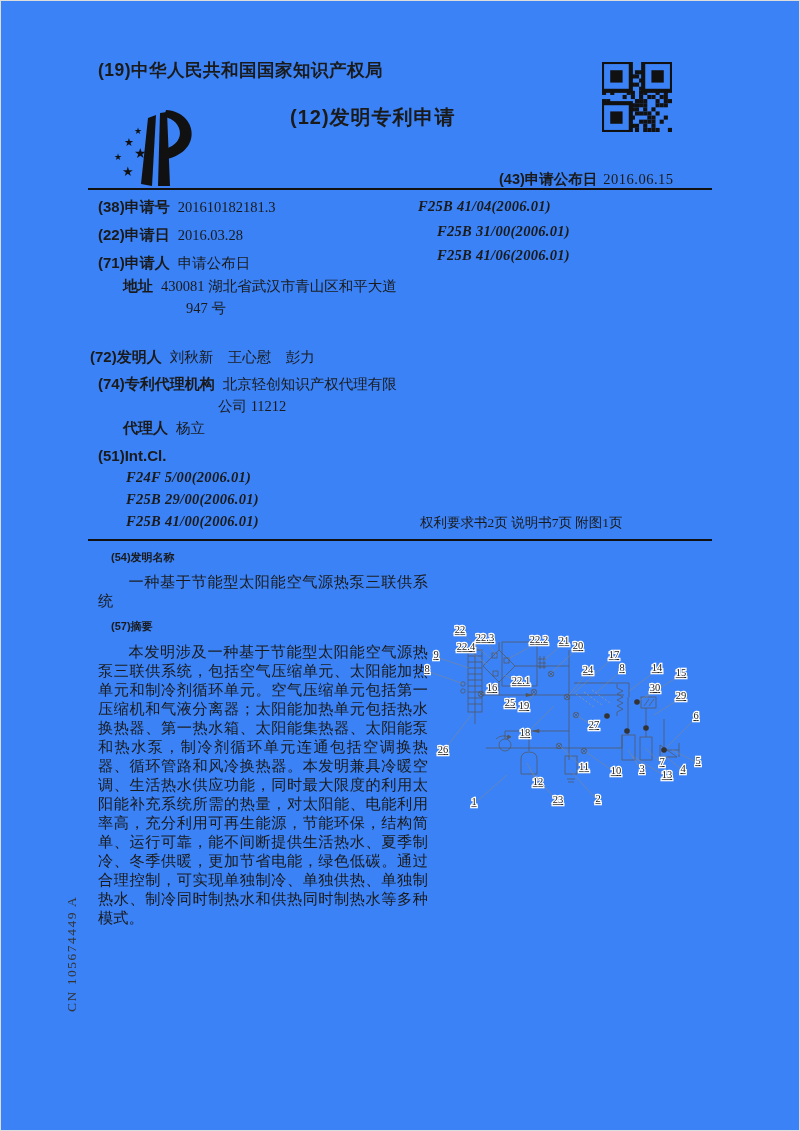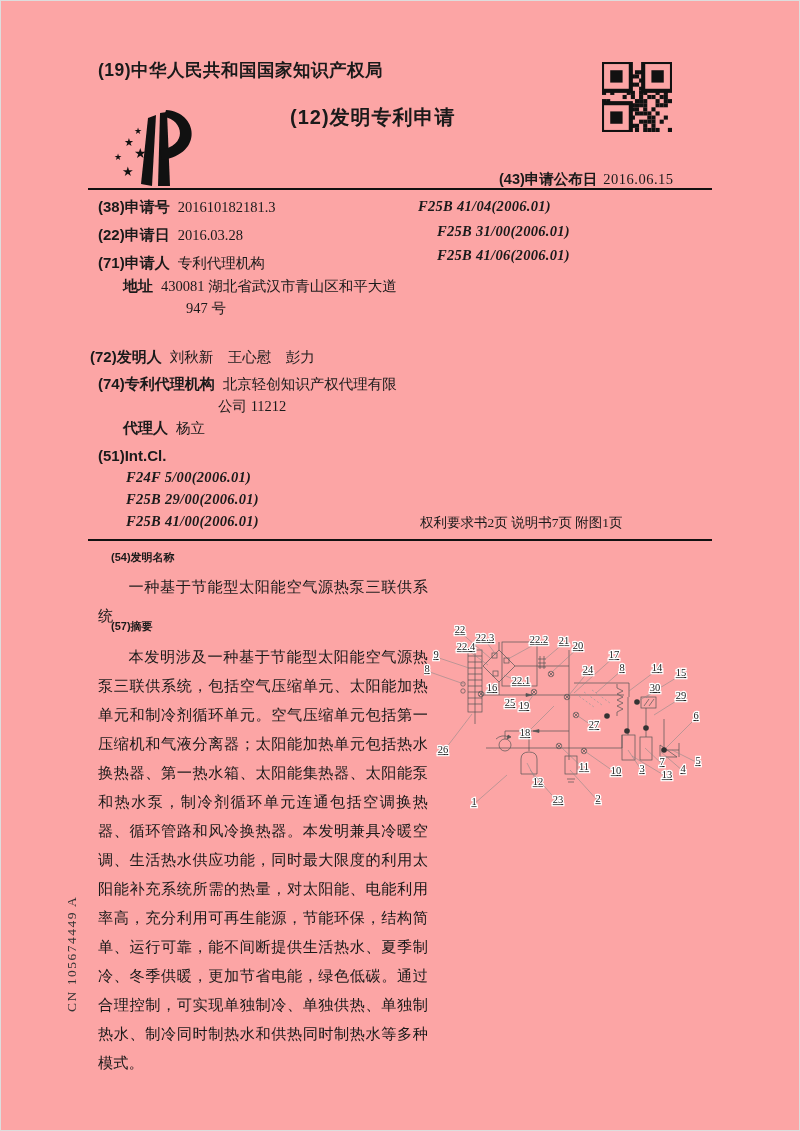--- a/index.html
+++ b/index.html
@@ -1,35 +1,35 @@
 <!DOCTYPE html>
 <html><head>
 <meta charset="utf-8">
 <style>
   html,body{margin:0;padding:0;background:#f2f2f2;}
   .page{
-    position:relative;width:800px;height:1131px;background:#fca5a5;
+    position:relative;width:800px;height:1131px;background:#3b82f6;
     box-shadow:inset 0 0 0 1px #ddd;overflow:hidden;
     font-family:"Liberation Serif","DejaVu Serif",serif;color:#1a1a1a;
   }
   .hei{font-family:"Liberation Sans","DejaVu Sans",sans-serif;font-weight:700;}
   .song{font-family:"Liberation Serif","DejaVu Serif",serif;}
   .abs{position:absolute;}
   .office{left:98px;top:58px;font-size:17.5px;letter-spacing:.5px;}
   .doc-type{left:290px;top:104px;font-size:20px;letter-spacing:1px;}
   .publine{left:499px;font-size:14.5px;white-space:nowrap;}
   .publine .val{font-weight:400;font-family:"Liberation Serif",serif;margin-left:6px;letter-spacing:.5px;}
   .rule{position:absolute;left:88px;width:624px;height:2px;background:#111;}
   .row{position:absolute;font-size:14.5px;white-space:nowrap;}
   .row .lbl{font-family:"Liberation Sans",sans-serif;font-weight:700;font-size:15px;}
   .row .val{margin-left:8px;}
   .ipc{font-style:italic;font-weight:600;letter-spacing:.3px;}
   .pages{position:absolute;left:420px;top:514px;width:282px;text-align:left;font-size:13.5px;}
   .secline{position:absolute;left:98px;font-size:11px;margin-left:13px;}
-  .para{position:absolute;left:98px;width:330px;font-size:15.2px;line-height:29px;
+  .para{position:absolute;left:98px;width:330px;font-size:15.2px;line-height:19px;
         text-align:justify;text-indent:2em;word-break:break-all;}
   .figwrap{position:absolute;left:424px;top:598px;width:292px;height:240px;}
   .fig-lines{fill:none;stroke:#555;stroke-width:.7;}
   .fig-lines .dash{stroke-dasharray:2,2;stroke:#999;}
   .fig-lines .dot{fill:#333;stroke:none;}
   .leader{stroke:#888;stroke-width:.55;}
   .fig-label{font:10.5px "Liberation Serif",serif;fill:#222;text-anchor:middle;
              text-decoration:underline;paint-order:stroke;stroke:#fff;stroke-width:2.5px;}
   .sidecode{position:absolute;left:64px;top:1012px;transform:rotate(-90deg);
             transform-origin:0 0;font-size:13.5px;letter-spacing:1.5px;white-space:nowrap;color:#333;}
@@ -139,21 +139,21 @@
 
   <div class="rule" style="top:188px"></div>
 
   <div class="row" style="left:98px;top:198px">
     <span class="lbl">(38)申请号</span><span class="val">201610182181.3</span>
   </div>
   <div class="row" style="left:98px;top:226px">
     <span class="lbl">(22)申请日</span><span class="val">2016.03.28</span>
   </div>
   <div class="row" style="left:98px;top:254px">
-    <span class="lbl">(71)申请人</span><span class="val">专利代理机构</span>
+    <span class="lbl">(71)申请人</span><span class="val">申请公布日</span>
   </div>
   <div class="row" style="left:123px;top:277px">
     <span class="lbl">地址</span><span class="val">430081 湖北省武汉市青山区和平大道</span>
   </div>
   <div class="row" style="left:186px;top:299px">
     <span>947 号</span>
   </div>
   <div class="row" style="left:90px;top:348px">
     <span class="lbl">(72)发明人</span><span class="val">刘秋新　王心慰　彭力</span>
   </div>

